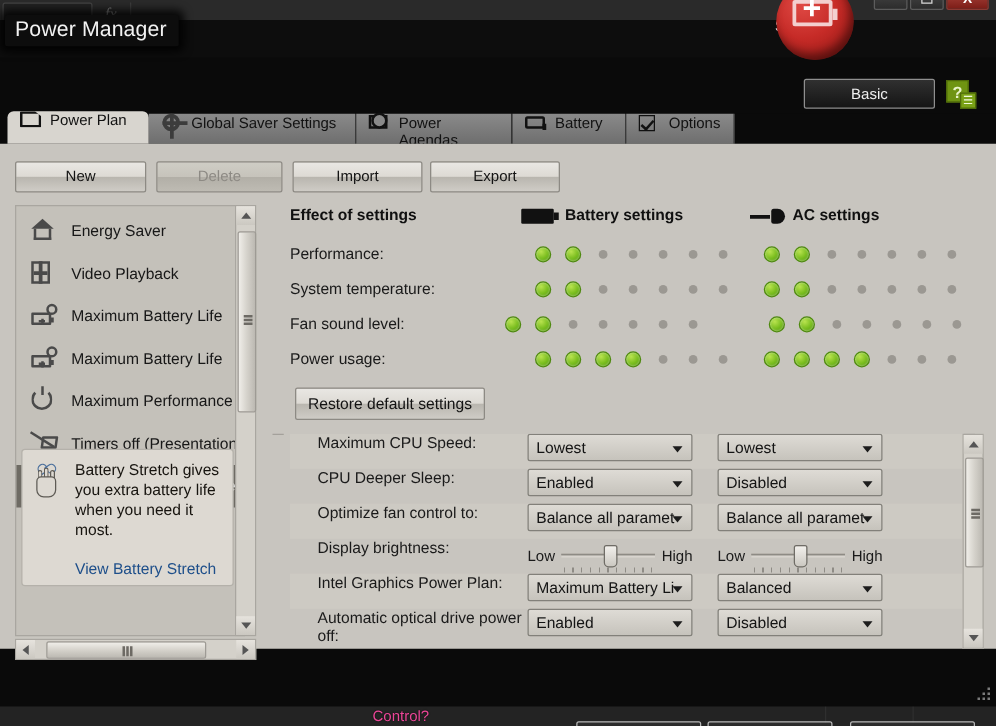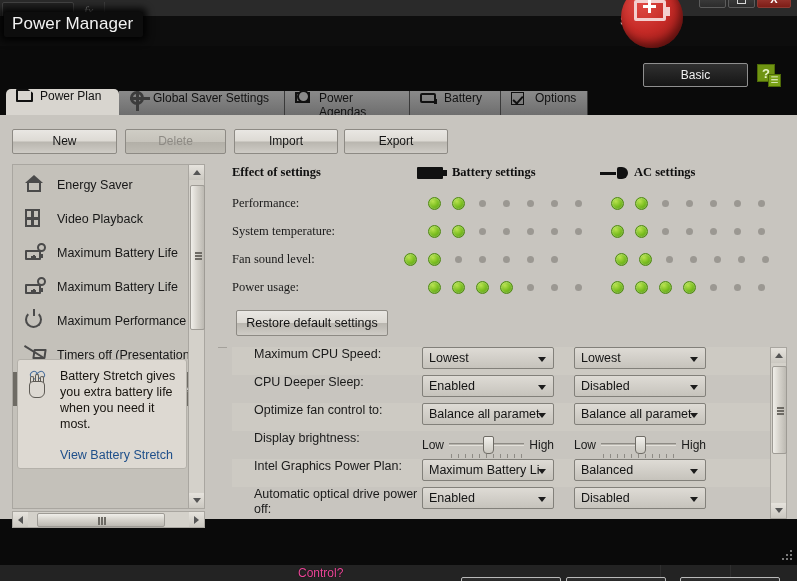--- a/index.html
+++ b/index.html
@@ -305,21 +305,21 @@
     border-top:4px solid transparent;border-bottom:4px solid transparent;border-left:5px solid #555;}
   #sb-hthumb{
     position:absolute; left:24px; top:1px; width:128px; height:14px;
     background:linear-gradient(#f0eee9,#d5d2cb,#bcb9b2);
     border:1px solid #9e9b95; border-radius:2px;
   }
   #sb-hthumb .grip{position:absolute;left:60px;top:3px;width:1.5px;height:8px;background:#6d6a64;
     box-shadow:3px 0 0 #6d6a64, 6px 0 0 #6d6a64;}
 
   
-  #effects{ position:absolute; left:232px; top:50px; width:545px;font-family:Liberation Serif, serif;}
+  #effects{ position:absolute; left:232px; top:50px; width:545px;}
   .eff-header{ font-size:12.5px; font-weight:bold; color:#101010;}
   .eff-row-label{ font-size:12.5px; color:#1a1a1a;}
   .dot{ width:7px;height:7px;border-radius:50%;background:#9b9892;display:inline-block;}
   .dot.on{ width:13px;height:13px;
     background:radial-gradient(circle at 35% 30%, #b9e34f 0%, #76bb1c 55%, #4d8a0d 100%);
     border:1px solid #4f8a10; box-shadow:inset 0 0 2px rgba(255,255,255,.6);}
   .dotrow{ display:flex; align-items:center; gap:0; }
   .dotcell{ width:24px; display:flex; align-items:center; justify-content:center;}
 
   .ic-battfull{width:26px;height:12px;background:#111;border-radius:1px;position:relative;display:inline-block;}

